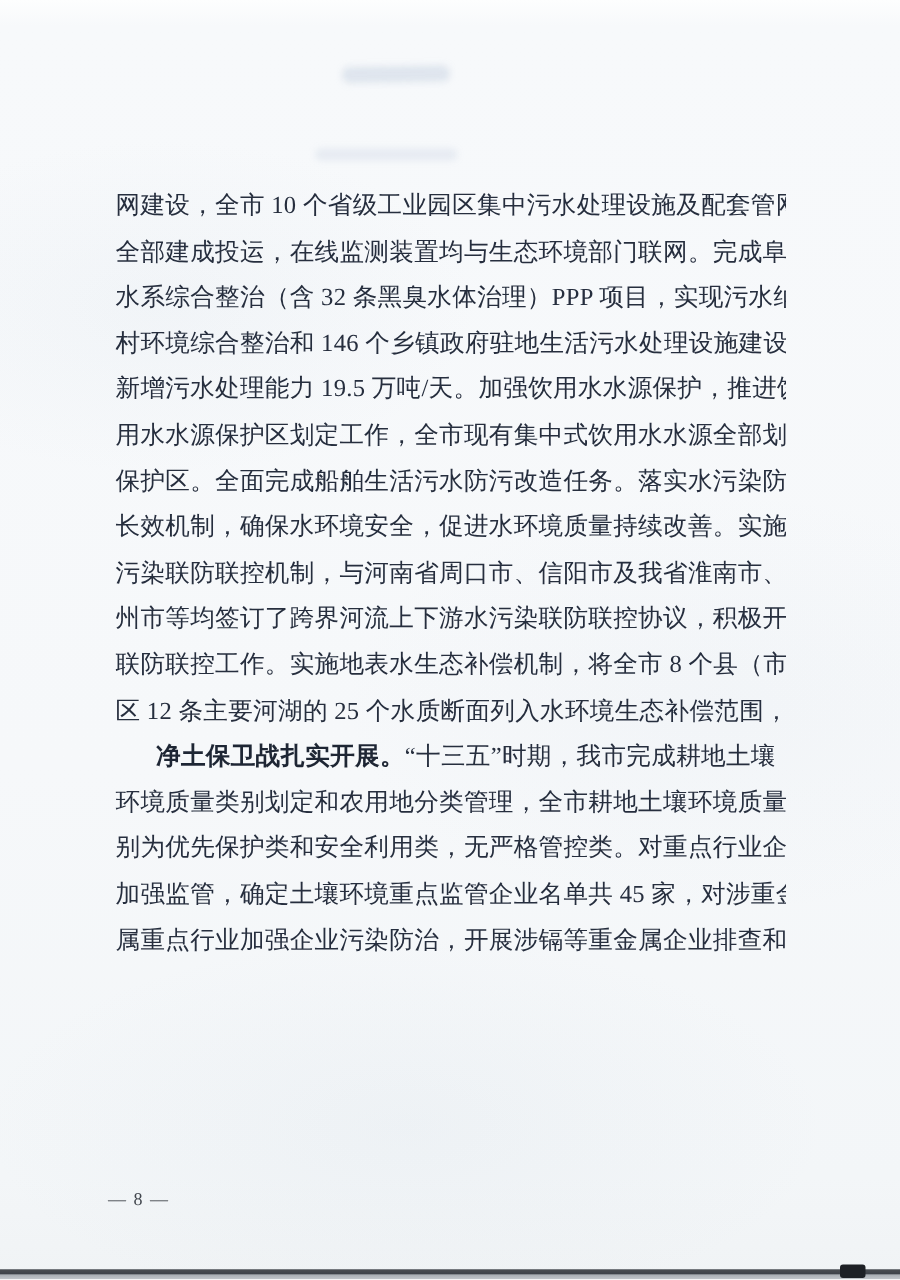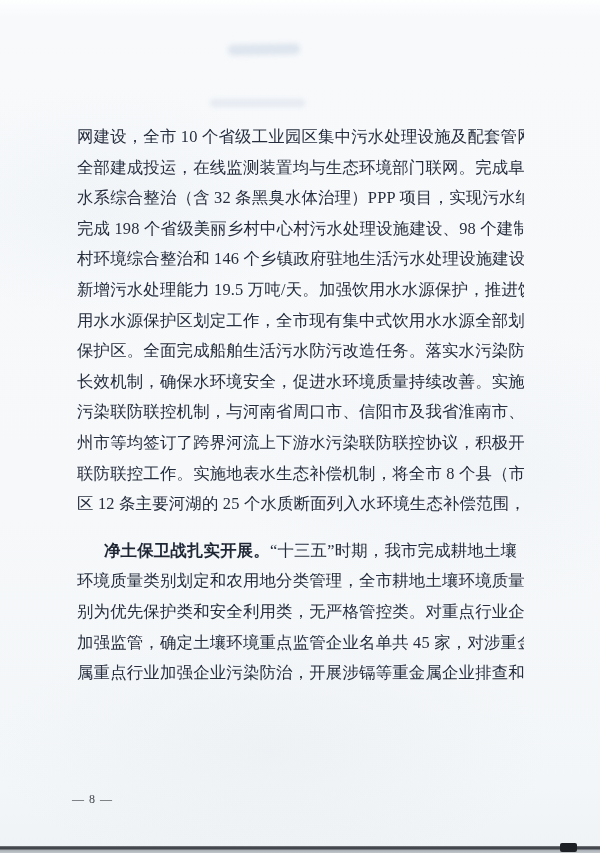--- a/index.html
+++ b/index.html
@@ -29,21 +29,21 @@
     font-size: 16.4px;
     color: #262e3e;
   }
   .line {
     height: 30.6px;
     line-height: 30.6px;
     white-space: nowrap;
     overflow: hidden;
     letter-spacing: 0.2px;
   }
-  .indent { text-indent: 27px; margin-top: 16px; }
+  .indent { text-indent: 27px; }
   .lead-bold { font-weight: bold; color:#1e2634; }
   .pagenum {
     position: absolute;
     left: 72px;
     top: 791px;
     font-size: 12px;
     line-height: 16px;
     color: #42474e;
     letter-spacing: 1px;
   }
@@ -80,21 +80,20 @@
 
 <div class="page">
 
   <div class="smudge smudge-1"></div>
   <div class="smudge smudge-2"></div>
 
   <div class="textblock">
     <div class="line">网建设，全市 10 个省级工业园区集中污水处理设施及配套管网</div>
     <div class="line">全部建成投运，在线监测装置均与生态环境部门联网。完成阜城</div>
     <div class="line">水系综合整治（含 32 条黑臭水体治理）PPP 项目，实现污水纳</div>
-    <div class="line">完成 198 个省级美丽乡村中心村污水处理设施建设、98 个建制</div>
     <div class="line">村环境综合整治和 146 个乡镇政府驻地生活污水处理设施建设，</div>
     <div class="line">新增污水处理能力 19.5 万吨/天。加强饮用水水源保护，推进饮</div>
     <div class="line">用水水源保护区划定工作，全市现有集中式饮用水水源全部划定</div>
     <div class="line">保护区。全面完成船舶生活污水防污改造任务。落实水污染防治</div>
     <div class="line">长效机制，确保水环境安全，促进水环境质量持续改善。实施水</div>
     <div class="line">污染联防联控机制，与河南省周口市、信阳市及我省淮南市、亳</div>
     <div class="line">州市等均签订了跨界河流上下游水污染联防联控协议，积极开展</div>
     <div class="line">联防联控工作。实施地表水生态补偿机制，将全市 8 个县（市）、</div>
     <div class="line">区 12 条主要河湖的 25 个水质断面列入水环境生态补偿范围，累</div>
     <div class="line indent">

